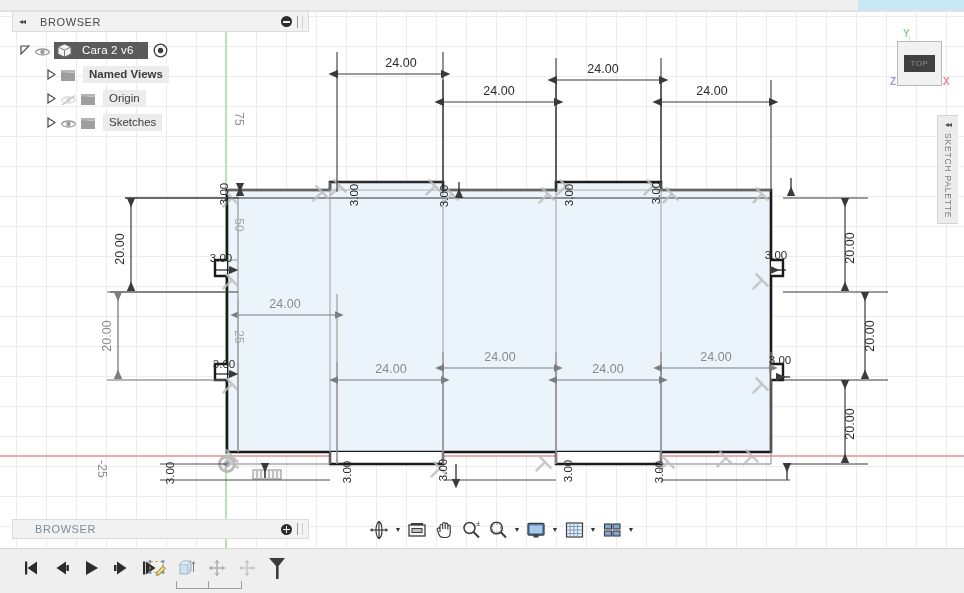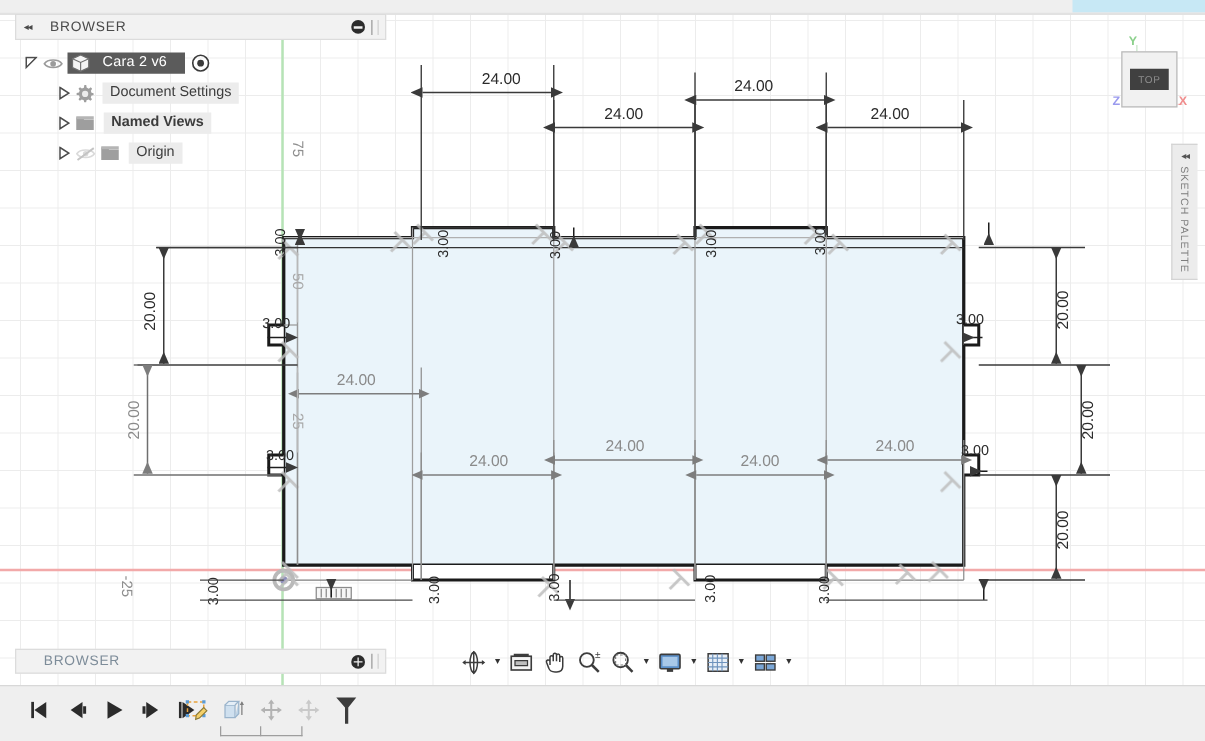--- a/index.html
+++ b/index.html
@@ -410,74 +410,78 @@
         <span class="txt">Cara 2 v6</span>
       </span>
       <span class="radio-ic">
         <svg width="15" height="15" viewBox="0 0 15 15">
           <circle cx="7.5" cy="7.5" r="6.3" fill="none" stroke="#3b3b3b" stroke-width="1.3"></circle>
           <circle cx="7.5" cy="7.5" r="2.7" fill="#3b3b3b"></circle>
         </svg>
       </span>
     </div>
 
+
+    <div class="tree-row" style="padding-left:34px;font-weight:bold;">
+      <span class="tri">
+        <svg width="10" height="11" viewBox="0 0 10 11">
+            <path d="M2,1 L9,5.5 L2,10 z" fill="none" stroke="#4d4d4d" stroke-width="1.2"></path>
+          </svg>
+      </span>
+      <span class="folder">
+        <svg width="16" height="13" viewBox="0 0 16 13">
+          <path d="M1,2 L6,2 L7.3,3.6 L15,3.6 L15,12 L1,12 z" fill="#9e9e9e"></path>
+          <rect x="1" y="1" width="14" height="2.4" fill="#b5b5b5"></rect>
+        </svg>
+      </span>
+      <span class="node-label">Named Views</span>
+    </div>
+
+    <div class="tree-row" style="padding-left:34px;text-align:center;">
+      <span class="tri">
+        <svg width="10" height="11" viewBox="0 0 10 11">
+            <path d="M2,1 L9,5.5 L2,10 z" fill="none" stroke="#4d4d4d" stroke-width="1.2"></path>
+          </svg>
+      </span>
+      <span class="eye">
+        <svg width="17" height="12" viewBox="0 0 17 12">
+          <path d="M1.5,6 C4,2 13,2 15.5,6 C13,10 4,10 1.5,6 z" fill="none" stroke="#dadada" stroke-width="1.3"></path>
+          <circle cx="8.5" cy="6" r="2.2" fill="#dadada"></circle>
+          <line x1="2" y1="11" x2="15" y2="1.5" stroke="#c4c4c4" stroke-width="1.5"></line>
+        </svg>
+      </span>
+      <span class="folder">
+        <svg width="16" height="13" viewBox="0 0 16 13">
+          <path d="M1,2 L6,2 L7.3,3.6 L15,3.6 L15,12 L1,12 z" fill="#9e9e9e"></path>
+          <rect x="1" y="1" width="14" height="2.4" fill="#b5b5b5"></rect>
+        </svg>
+      </span>
+      <span class="node-label">Origin</span>
+    </div>
+
     <div class="tree-row" style="padding-left:34px;">
       <span class="tri">
         <svg width="10" height="11" viewBox="0 0 10 11">
             <path d="M2,1 L9,5.5 L2,10 z" fill="none" stroke="#4d4d4d" stroke-width="1.2"></path>
           </svg>
       </span>
-      <span class="gear-ic">
-        <svg width="15" height="15" viewBox="0 0 15 15">
-          <path d="M7.5,1 L9,1 L9.3,3 L11,3.9 L12.6,2.8 L13.7,4 L12.7,5.5 L13.2,7.2 L15,7.6 L15,9 L13.2,9.4
-                   L12.6,11 L13.6,12.4 L12.4,13.5 L10.9,12.5 L9.2,13.1 L8.9,15 L7.4,15 L7,13.1 L5.4,12.5 L3.9,13.5
-                   L2.8,12.3 L3.8,10.9 L3.2,9.2 L1.3,8.9 L1.3,7.4 L3.2,7 L3.8,5.4 L2.8,3.9 L4,2.8 L5.5,3.8 L7.1,3.2 z" fill="#9e9e9e"></path>
-          <circle cx="8.1" cy="8.1" r="2.5" fill="#ececec"></circle>
-        </svg>
-      </span>
-      <span class="node-label">Document Settings</span>
-    </div>
-
-    <div class="tree-row" style="padding-left:34px;font-weight:bold;">
-      <span class="tri">
-        <svg width="10" height="11" viewBox="0 0 10 11">
-            <path d="M2,1 L9,5.5 L2,10 z" fill="none" stroke="#4d4d4d" stroke-width="1.2"></path>
-          </svg>
+      <span class="eye">
+        <svg width="17" height="12" viewBox="0 0 17 12">
+          <path d="M1.5,6 C4,2 13,2 15.5,6 C13,10 4,10 1.5,6 z" fill="none" stroke="#9b9b9b" stroke-width="1.3"></path>
+          <circle cx="8.5" cy="6" r="2.3" fill="#9b9b9b"></circle>
+        </svg>
       </span>
       <span class="folder">
         <svg width="16" height="13" viewBox="0 0 16 13">
           <path d="M1,2 L6,2 L7.3,3.6 L15,3.6 L15,12 L1,12 z" fill="#9e9e9e"></path>
           <rect x="1" y="1" width="14" height="2.4" fill="#b5b5b5"></rect>
         </svg>
       </span>
-      <span class="node-label">Named Views</span>
-    </div>
-
-    <div class="tree-row" style="padding-left:34px;text-align:center;">
-      <span class="tri">
-        <svg width="10" height="11" viewBox="0 0 10 11">
-            <path d="M2,1 L9,5.5 L2,10 z" fill="none" stroke="#4d4d4d" stroke-width="1.2"></path>
-          </svg>
-      </span>
-      <span class="eye">
-        <svg width="17" height="12" viewBox="0 0 17 12">
-          <path d="M1.5,6 C4,2 13,2 15.5,6 C13,10 4,10 1.5,6 z" fill="none" stroke="#dadada" stroke-width="1.3"></path>
-          <circle cx="8.5" cy="6" r="2.2" fill="#dadada"></circle>
-          <line x1="2" y1="11" x2="15" y2="1.5" stroke="#c4c4c4" stroke-width="1.5"></line>
-        </svg>
-      </span>
-      <span class="folder">
-        <svg width="16" height="13" viewBox="0 0 16 13">
-          <path d="M1,2 L6,2 L7.3,3.6 L15,3.6 L15,12 L1,12 z" fill="#9e9e9e"></path>
-          <rect x="1" y="1" width="14" height="2.4" fill="#b5b5b5"></rect>
-        </svg>
-      </span>
-      <span class="node-label">Origin</span>
-    </div>
-
+      <span class="node-label">Sketches</span>
+    </div>
   </div>
 
   <div class="comments">
     <span class="cm-title">BROWSER</span>
     <span class="cm-plus"></span>
     <span class="br-grip"></span>
   </div>
 
   <div class="navbar">
     <div class="nav-btn">

